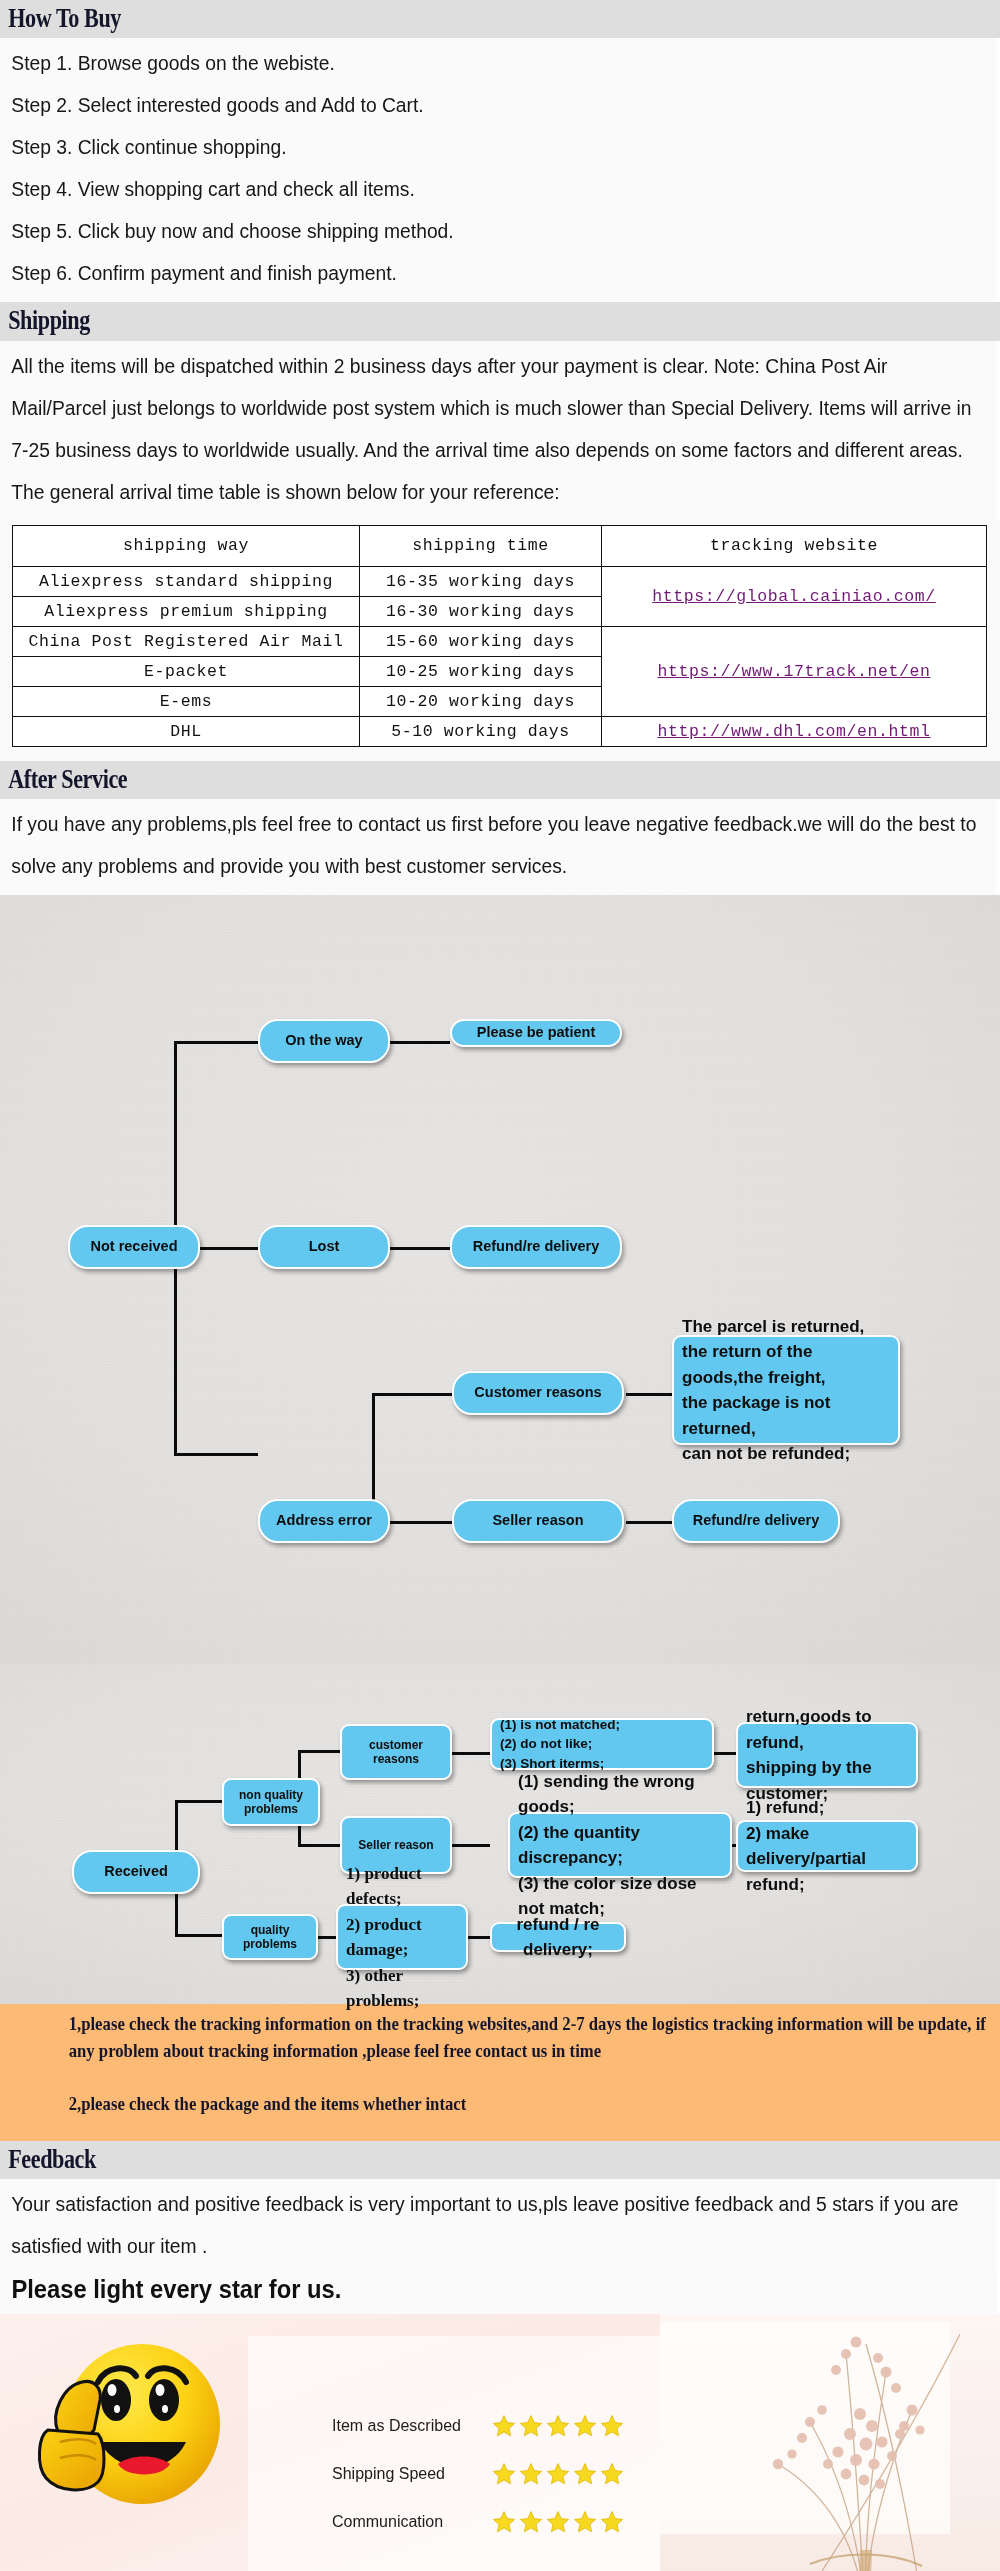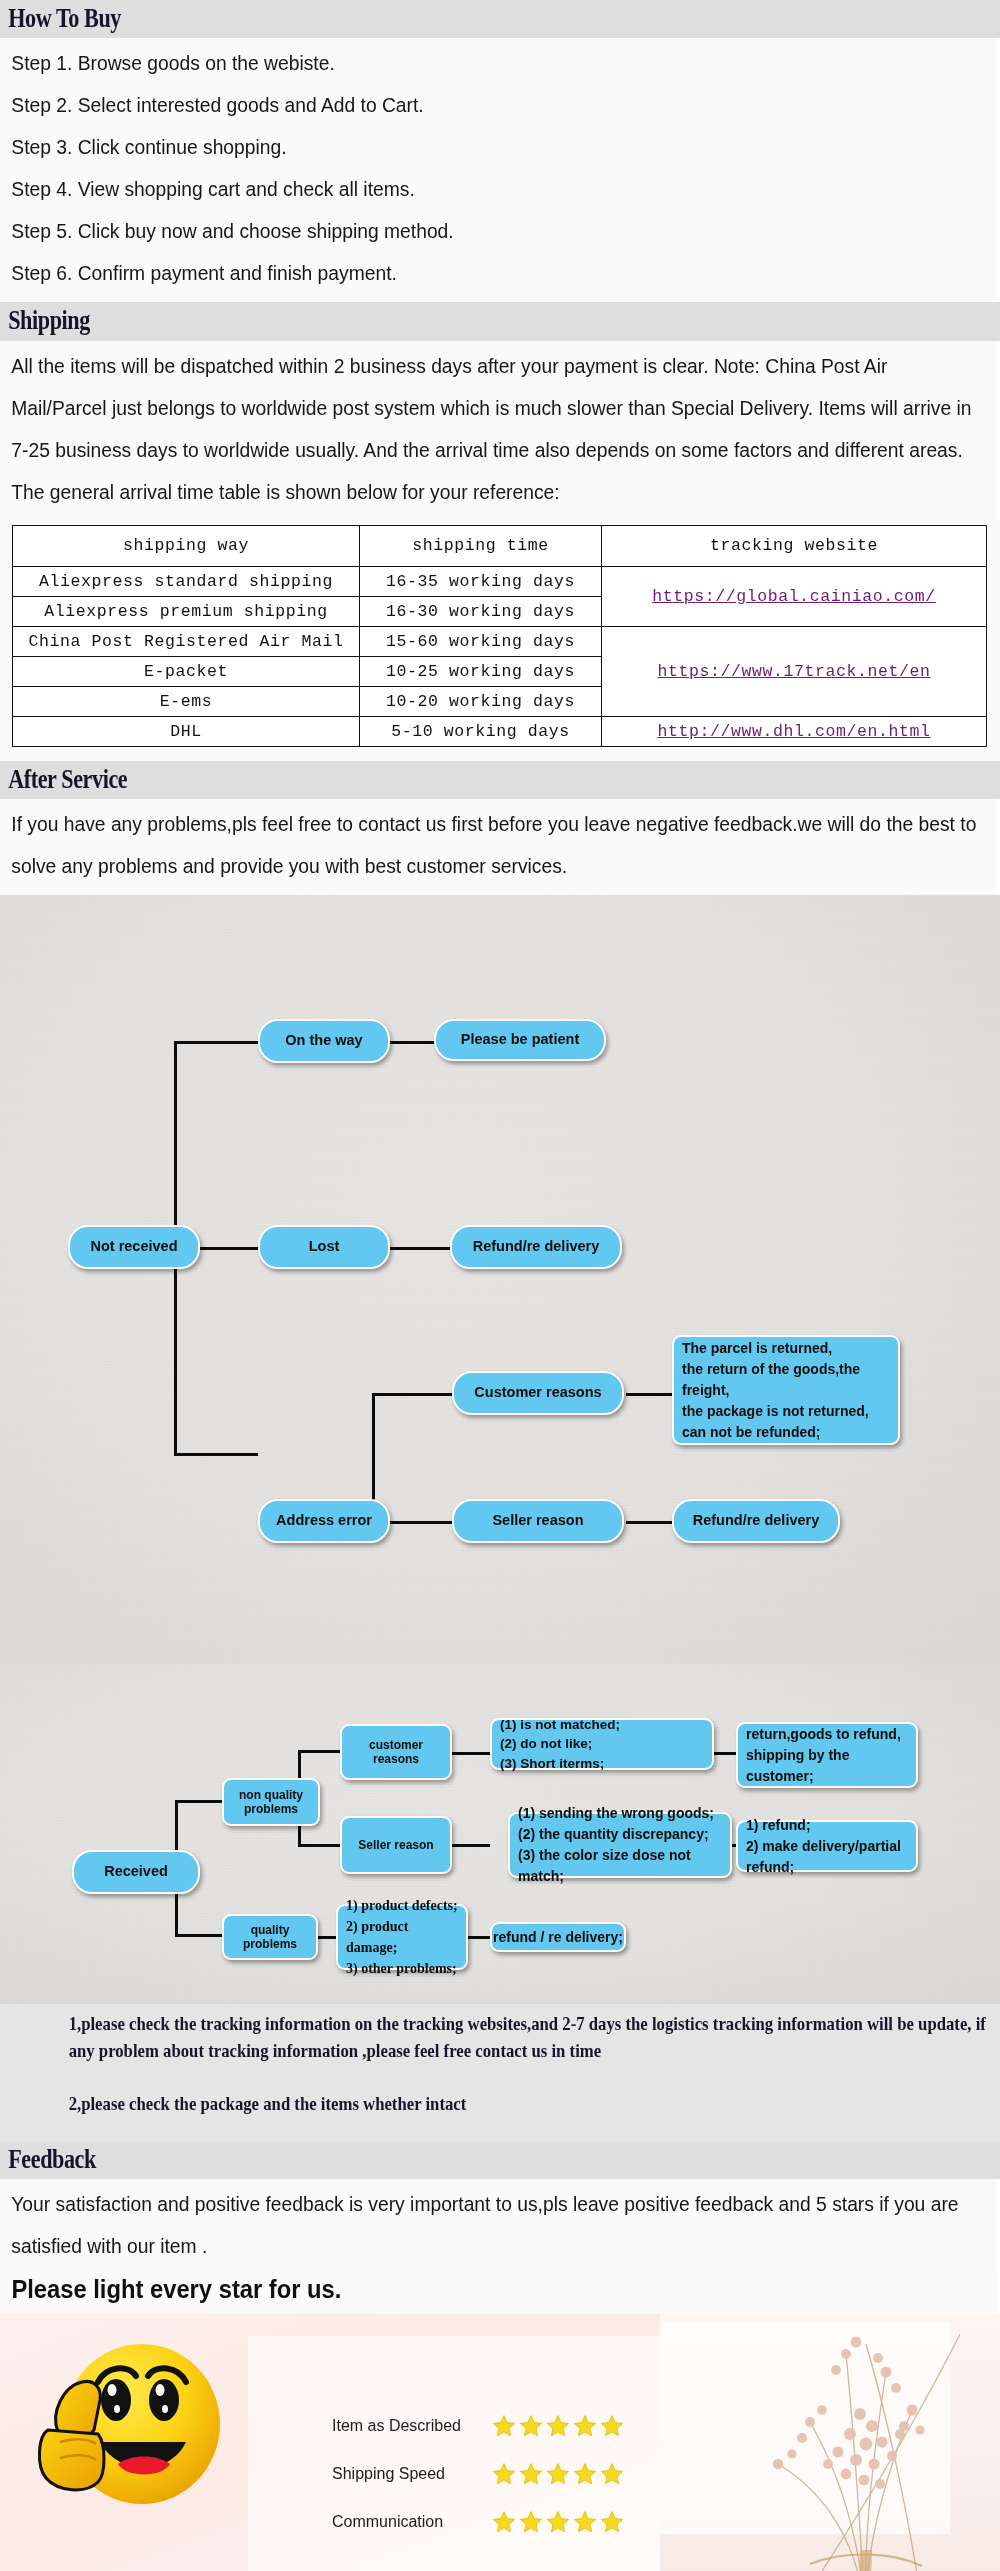--- a/index.html
+++ b/index.html
@@ -100,28 +100,28 @@
   .node.rect{border-radius:9px;}
   .node.listbox{
     justify-content:flex-start;
     text-align:left;
     padding:6px 8px;
     font-size:13.5px;
     line-height:1.45;
     white-space:pre-line;
   }
   .node.small{font-size:12px;}
-  .node.xsmall{font-size:14px;line-height:1.5;}
+  .node.xsmall{font-size:17px;line-height:1.5;}
   .ln{position:absolute;background:#0b0b0b;z-index:2;}
   .ln.h{height:2.5px;}
   .ln.v{width:2.5px;}
 
   
   .notes{
-    background:#e5e5e5;
+    background:#fdba74;
     padding:6px 0 24px 0;
   }
   .notes p{
     margin:0 0 26px 0;
     padding:0 0 0 78px;
     font-family:"Liberation Serif", serif;
     font-weight:bold;
     font-size:19px;
     line-height:27px;
     color:#15152c;
@@ -257,21 +257,21 @@
     <div class="ln h" style="left:388px;top:352px;width:62px;"></div>
 
     <div class="ln v" style="left:372px;top:498px;height:130px;"></div>
     <div class="ln h" style="left:372px;top:498px;width:82px;"></div>
     <div class="ln h" style="left:372px;top:626px;width:82px;"></div>
     <div class="ln h" style="left:626px;top:498px;width:46px;"></div>
     <div class="ln h" style="left:626px;top:626px;width:46px;"></div>
 
     <div class="node pill" style="left:68px;top:330px;width:132px;height:44px;">Not received</div>
     <div class="node pill" style="left:258px;top:124px;width:132px;height:44px;">On the way</div>
-    <div class="node pill" style="left:434px;top:124px;width:172px;height:42px;">Please be patient</div>
+    <div class="node pill" style="left:450px;top:124px;width:172px;height:28px;">Please be patient</div>
     <div class="node pill" style="left:258px;top:330px;width:132px;height:44px;">Lost</div>
     <div class="node pill" style="left:450px;top:330px;width:172px;height:44px;">Refund/re delivery</div>
     <div class="node pill" style="left:258px;top:604px;width:132px;height:44px;">Address error</div>
     <div class="node pill" style="left:452px;top:476px;width:172px;height:44px;">Customer reasons</div>
     <div class="node rect listbox xsmall" style="left:672px;top:440px;width:228px;height:110px;">The parcel is returned,
 the return of the goods,the freight,
 the package is not returned,
 can not be refunded;</div>
     <div class="node pill" style="left:452px;top:604px;width:172px;height:44px;">Seller reason</div>
     <div class="node pill" style="left:672px;top:604px;width:168px;height:44px;">Refund/re delivery</div>

